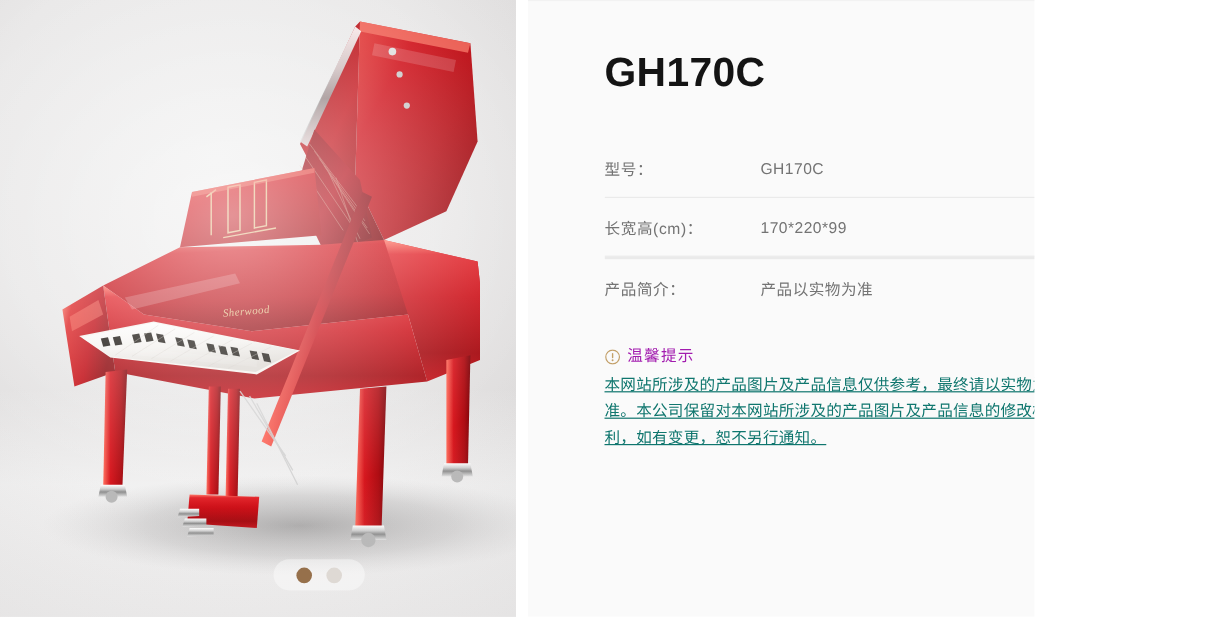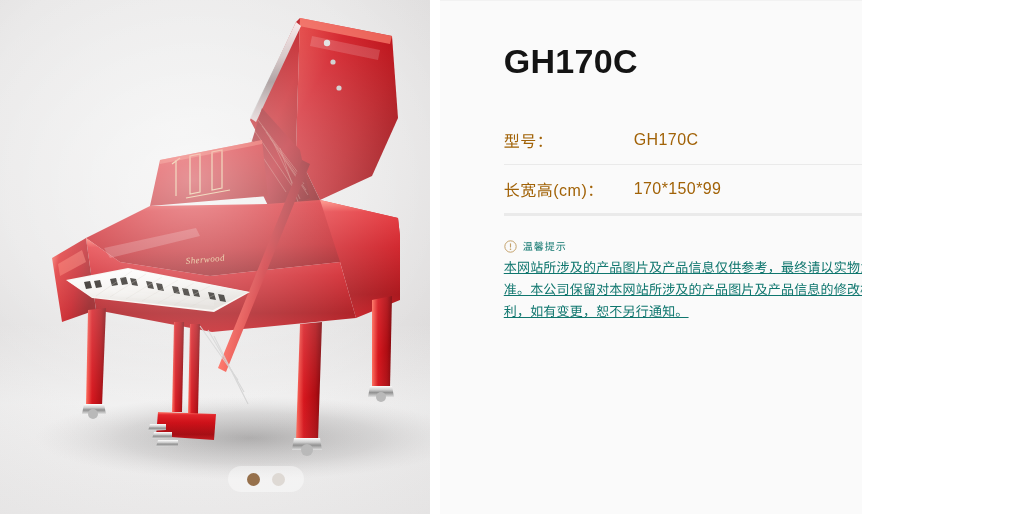--- a/index.html
+++ b/index.html
@@ -102,22 +102,22 @@
     font-weight: bold;
     letter-spacing: .3px;
     color: #141414;
     line-height: 1.1;
     margin: 0 0 36px 0;
   }
   .spec-row > div {
     display: table-cell;
     vertical-align: middle;
     height: 48px;
-    font-size: 16px;
-    color: #a16207;
+    font-size: 13px;
+    color: #737373;
   }
   .spec-row {
     display: table-row;
   }
   .spec-table-wrap { display: table; width: 377px; }
   .spec-label {
     width: 130px;
     letter-spacing: .5px;
     color: #222222;
   }
@@ -147,22 +147,22 @@
     gap: 6px;
     margin-bottom: 1px;
   }
   .notice-icon {
     width: 13px;
     height: 13px;
     flex: 0 0 auto;
     display: block;
   }
   .notice-title {
-    font-size: 10px;
-    color: #0f766e;
+    font-size: 13px;
+    color: #a21caf;
     letter-spacing: 1px;
   }
   .notice-body {
     color: #0f766e;
     text-decoration: underline;
   }
 </style>
 </head>
 <body>
 
@@ -371,29 +371,35 @@
         <div class="spec-row">
           <div class="spec-label">型号：</div>
           <div class="spec-value">GH170C</div>
         </div>
       </div>
       <span class="spec-sep"></span>
 
       <div class="spec-table-wrap">
         <div class="spec-row">
           <div class="spec-label">长宽高(cm)：</div>
-          <div class="spec-value">170*150*99</div>
+          <div class="spec-value">170*220*99</div>
         </div>
       </div>
       <span class="spec-sep"></span>
 
       <span class="spec-sep"></span>
 
       <span class="spec-sep"></span>
 
+      <div class="spec-table-wrap">
+        <div class="spec-row">
+          <div class="spec-label">产品简介：</div>
+          <div class="spec-value">产品以实物为准</div>
+        </div>
+      </div>
 
       <div class="notice">
         <div class="notice-head">
           <svg class="notice-icon" viewBox="0 0 16 16">
             <circle cx="8" cy="8" r="7" fill="none" stroke="#c3a069" stroke-width="1.2"></circle>
             <rect x="7.3" y="4" width="1.4" height="5.2" rx=".7" fill="#c3a069"></rect>
             <circle cx="8" cy="11.4" r="1" fill="#c3a069"></circle>
           </svg>
           <span class="notice-title">温馨提示</span>
         </div>

